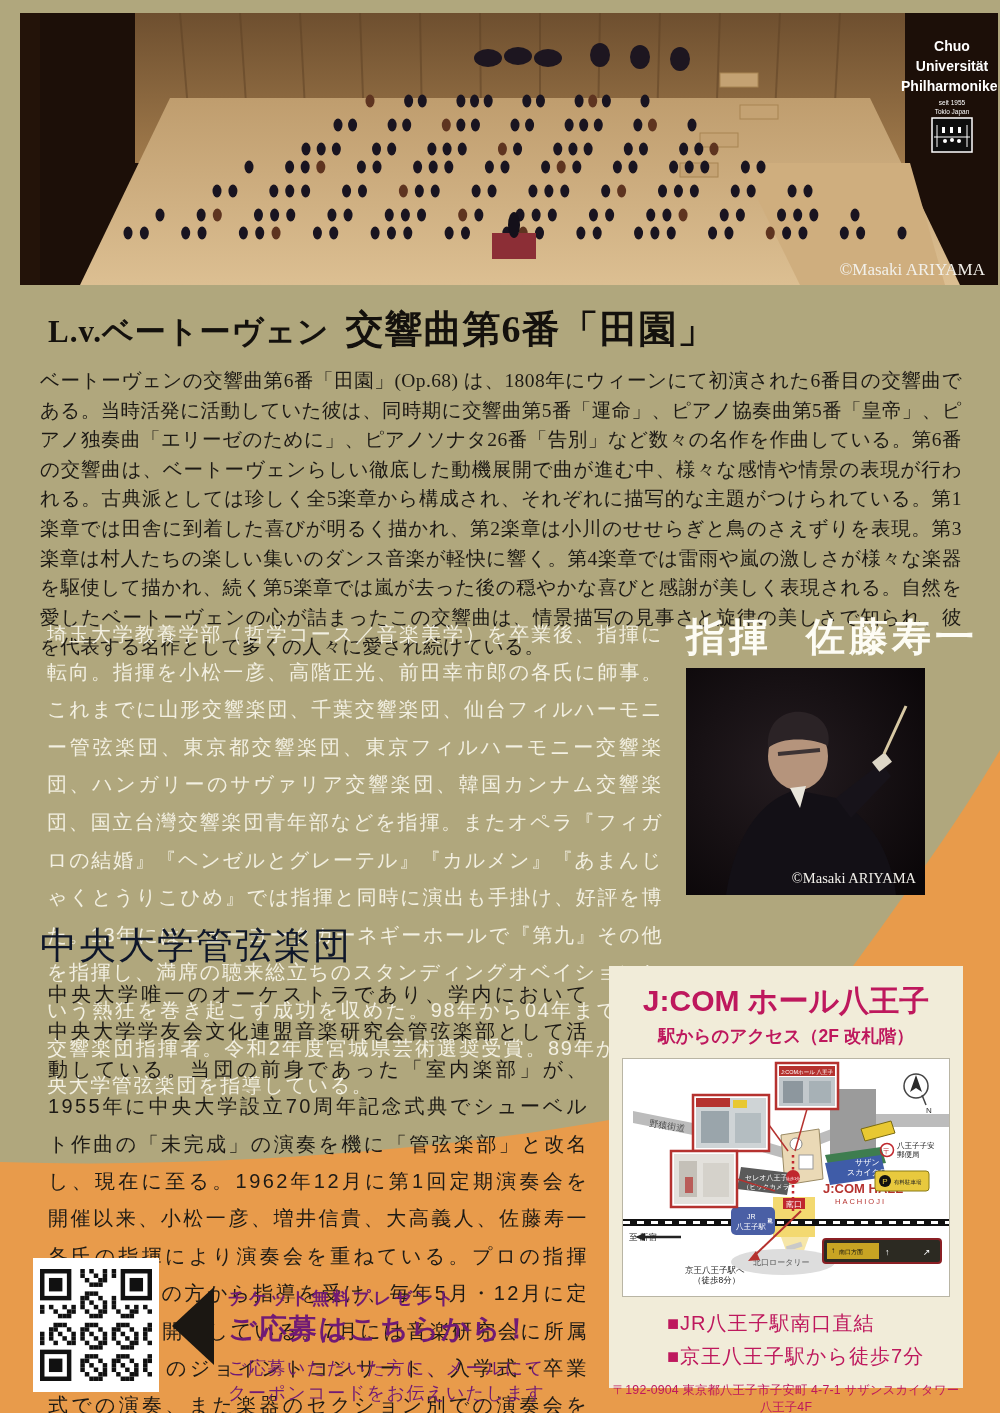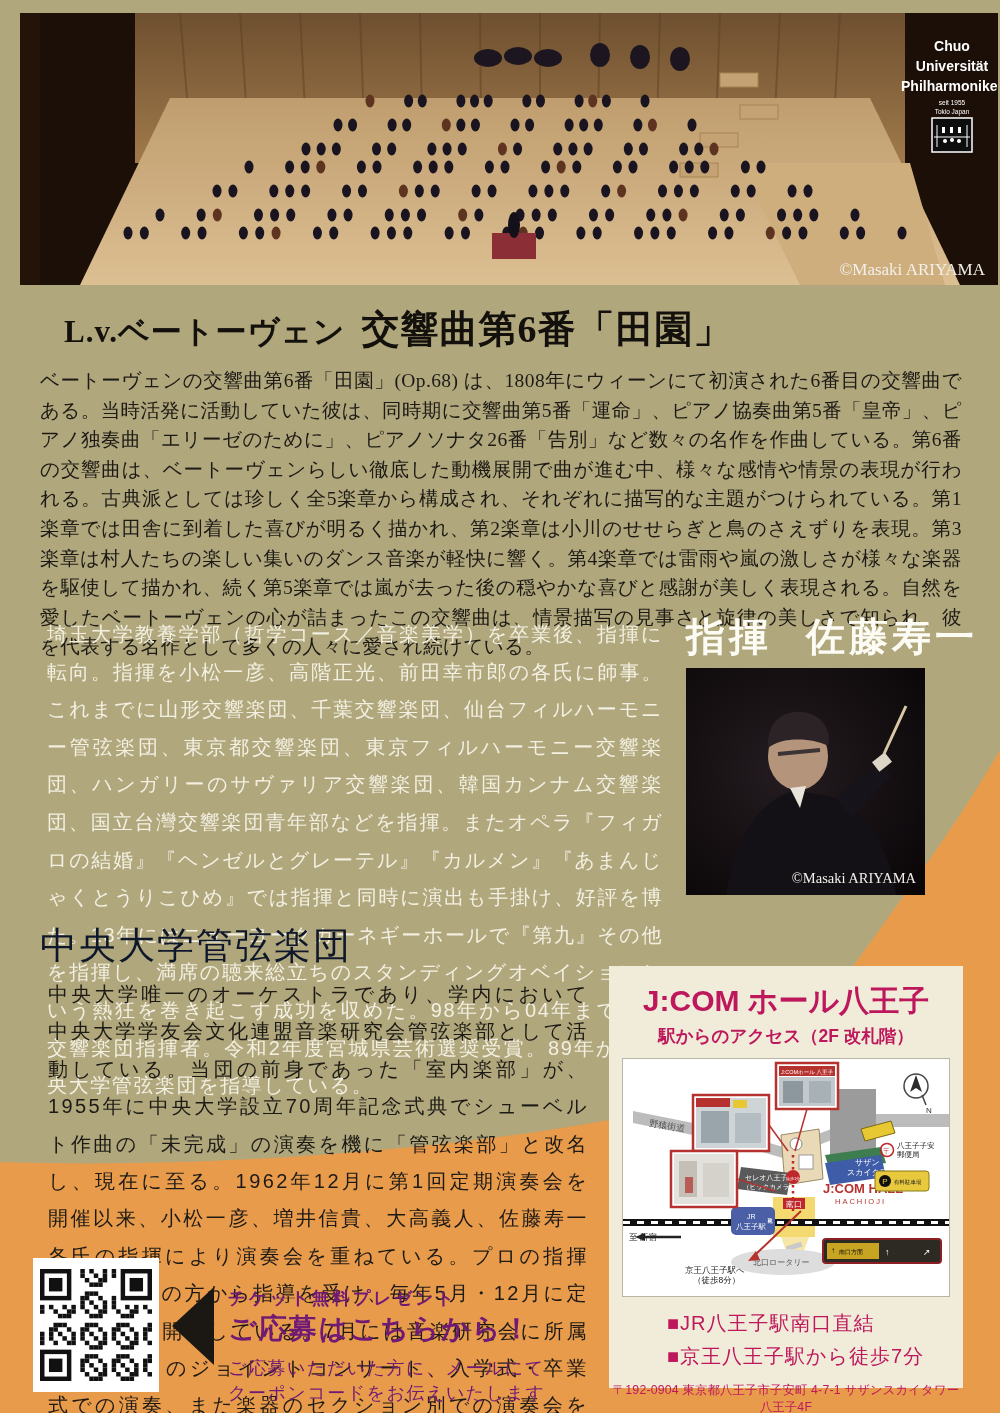--- a/index.html
+++ b/index.html
@@ -6,21 +6,21 @@
   body{width:1000px;height:1413px;position:relative;overflow:hidden;
        background:#b0a77d;font-family:"Liberation Serif","DejaVu Serif",serif;}
   .abs{position:absolute;}
   #bg{position:absolute;left:0;top:0;z-index:0;}
   .layer{position:absolute;left:0;top:0;width:1000px;height:1413px;z-index:1;}
 
   
   .stage-photo{left:20px;top:13px;width:958px;height:272px;background:#231309;padding-left:20px;}
 
   
-  .symph-title{left:64px;top:304px;color:#14110d;white-space:nowrap;}
+  .symph-title{left:48px;top:304px;color:#14110d;white-space:nowrap;}
   .symph-title .pre{font-size:31px;font-weight:bold;letter-spacing:1px;}
   .symph-title .main{font-size:38px;font-weight:bold;margin-left:16px;letter-spacing:1px;}
   .symph-body{left:40px;top:366px;width:922px;font-size:19.5px;line-height:29.6px;
       color:#1d1a15;text-align:justify;letter-spacing:0.4px;}
 
   
   .cond-bio{left:47px;top:616px;width:616px;font-size:20px;line-height:37.6px;
       color:#f3f0e2;text-align:justify;letter-spacing:1.6px;
       font-family:"Liberation Sans","DejaVu Sans",sans-serif;}
   .cond-head{left:686px;top:610px;color:#fdfcf4;font-weight:bold;font-size:39px;

